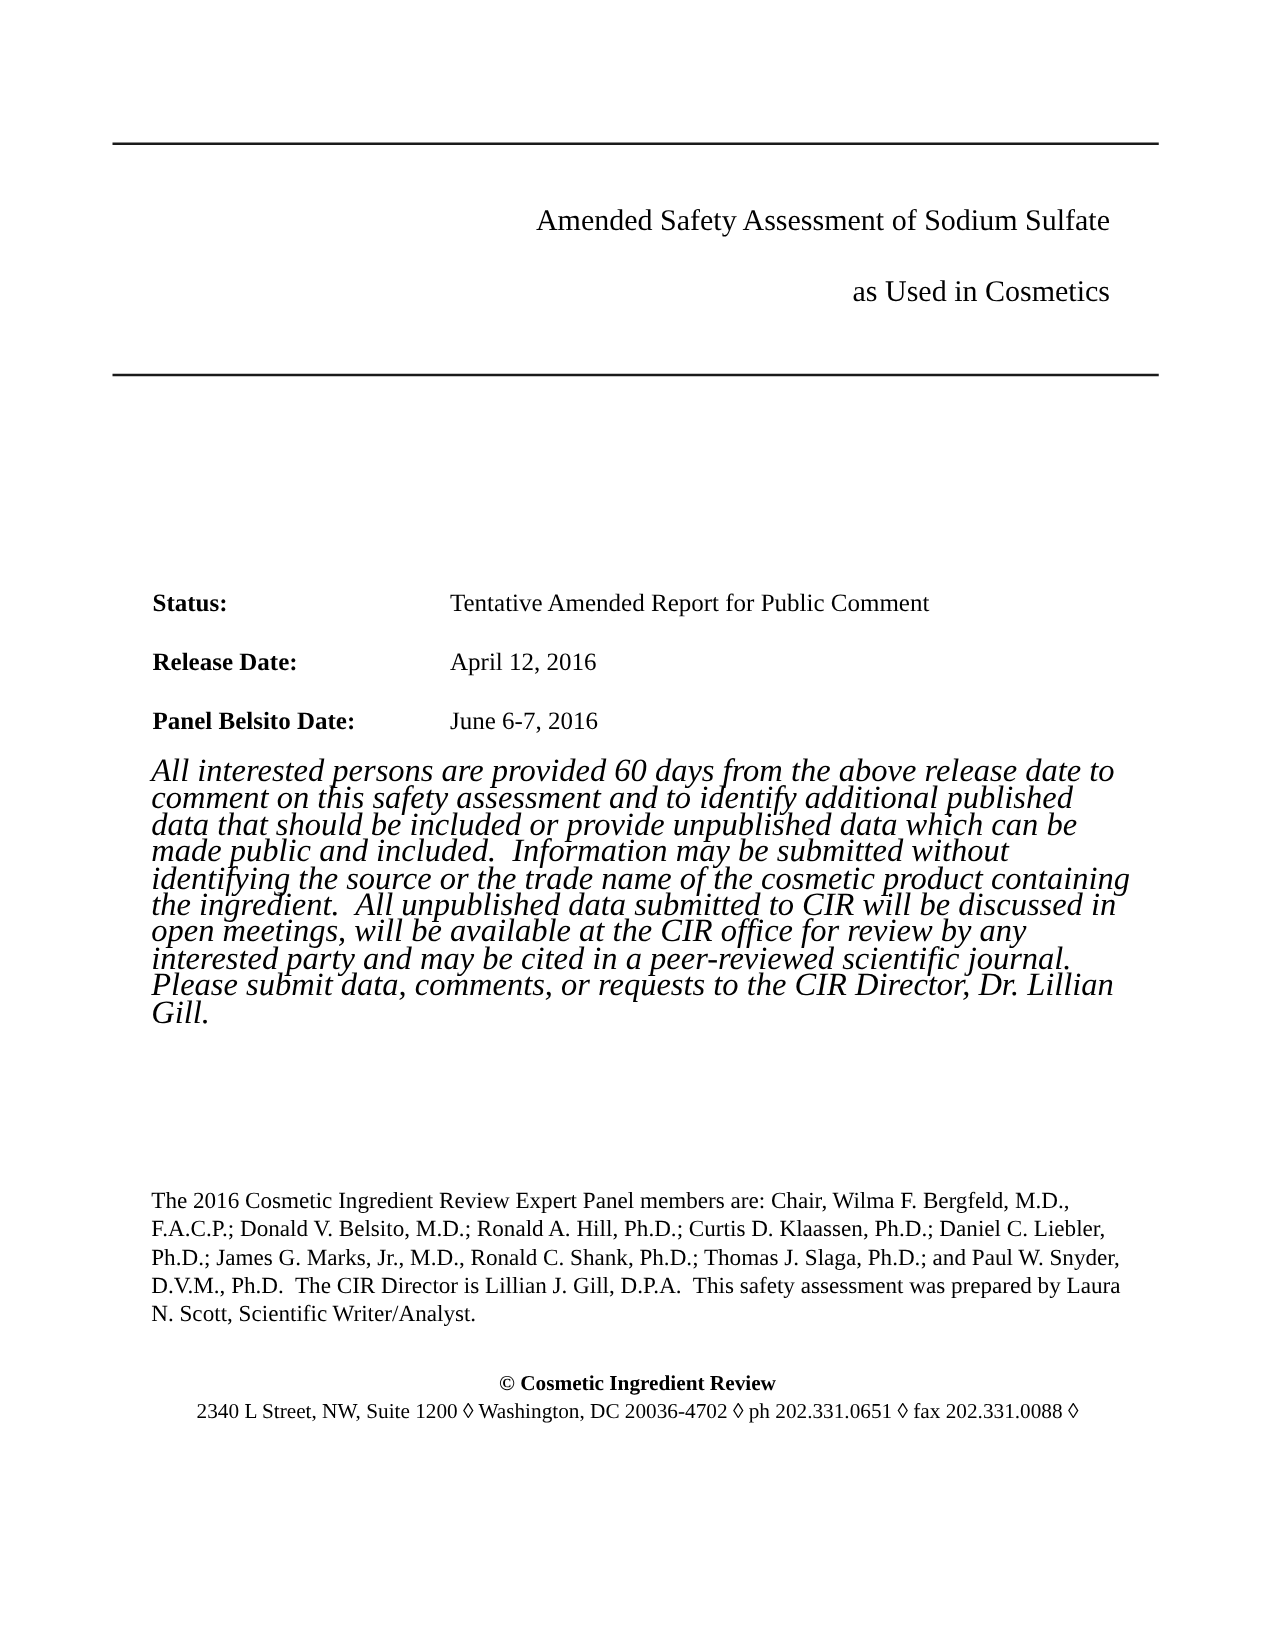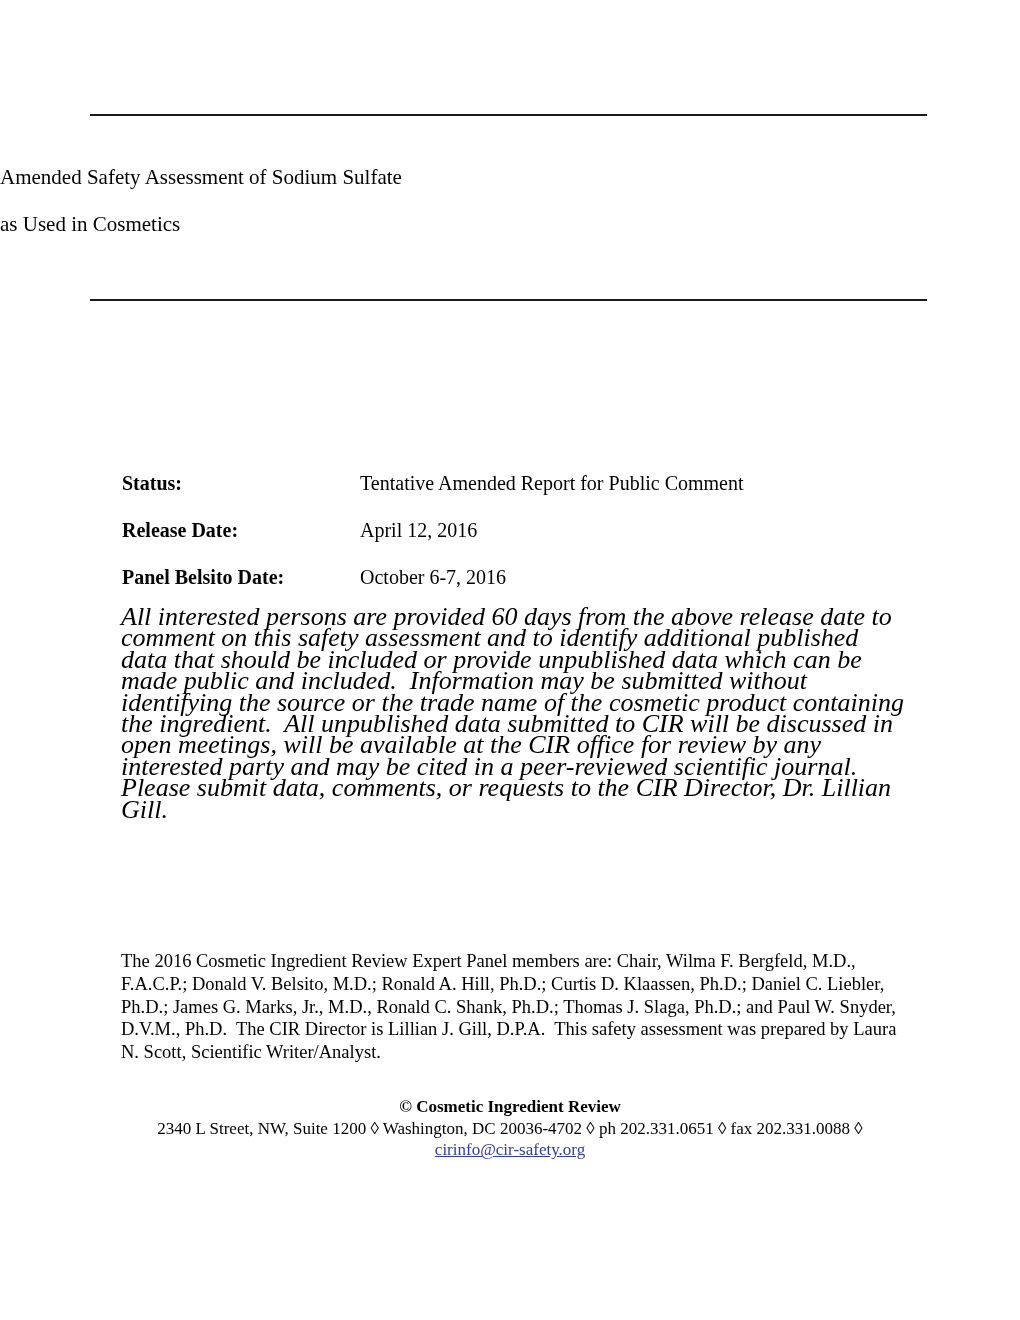--- a/index.html
+++ b/index.html
@@ -24,25 +24,25 @@
     background: #1a1a1a;
   }
   .rule-top { top: 114px; }
   .rule-bottom { top: 299px; }
 
   .doc-title {
     position: absolute;
     top: 160px;
     left: 0;
     width: 888px;
-    text-align: left;
-    font-size: 21px;
+    text-align: right;
+    font-size: 24px;
     line-height: 34px;
   }
-  .doc-title .line2 { margin-top: 13px; }
+  .doc-title .line2 { margin-top: 23px; }
 
   .meta {
     position: absolute;
     top: 470px;
     left: 122px;
     font-size: 20px;
   }
   .meta-row {
     height: 47px;
     line-height: 26px;
@@ -108,29 +108,26 @@
   <div class="rule rule-bottom"></div>
 
   <div class="meta">
     <div class="meta-row">
       <span class="meta-label">Status:</span><span class="meta-value">Tentative Amended Report for Public Comment</span>
     </div>
     <div class="meta-row">
       <span class="meta-label">Release Date:</span><span class="meta-value">April 12, 2016</span>
     </div>
     <div class="meta-row">
-      <span class="meta-label">Panel Belsito Date:</span><span class="meta-value">October 6-7, 2016</span>
+      <span class="meta-label">Panel Belsito Date:</span><span class="meta-value">June 6-7, 2016</span>
     </div>
   </div>
 
   <p class="notice">All interested persons are provided 60 days from the above release date to comment on this safety assessment and to identify additional published data that should be included or provide unpublished data which can be made public and included.  Information may be submitted without identifying the source or the trade name of the cosmetic product containing the ingredient.  All unpublished data submitted to CIR will be discussed in open meetings, will be available at the CIR office for review by any interested party and may be cited in a peer-reviewed scientific journal.  Please submit data, comments, or requests to the CIR Director, Dr. Lillian Gill.</p>
 
   <p class="panel-para">The 2016 Cosmetic Ingredient Review Expert Panel members are: Chair, Wilma F. Bergfeld, M.D., F.A.C.P.; Donald V. Belsito, M.D.; Ronald A. Hill, Ph.D.; Curtis D. Klaassen, Ph.D.; Daniel C. Liebler, Ph.D.; James G. Marks, Jr., M.D., Ronald C. Shank, Ph.D.; Thomas J. Slaga, Ph.D.; and Paul W. Snyder, D.V.M., Ph.D.  The CIR Director is Lillian J. Gill, D.P.A.  This safety assessment was prepared by Laura N. Scott, Scientific Writer/Analyst.</p>
 
   <div class="footer">
     <div class="footer-org">© Cosmetic Ingredient Review</div>
     <div class="footer-address">2340 L Street, NW, Suite 1200 ◊ Washington, DC 20036-4702 ◊ ph 202.331.0651 ◊ fax 202.331.0088 ◊</div>
-    <div>
-      <a class="footer-email">cirinfo@cir-safety.org</a>
-    </div>
   </div>
 
 </div>
 
 </body></html>

